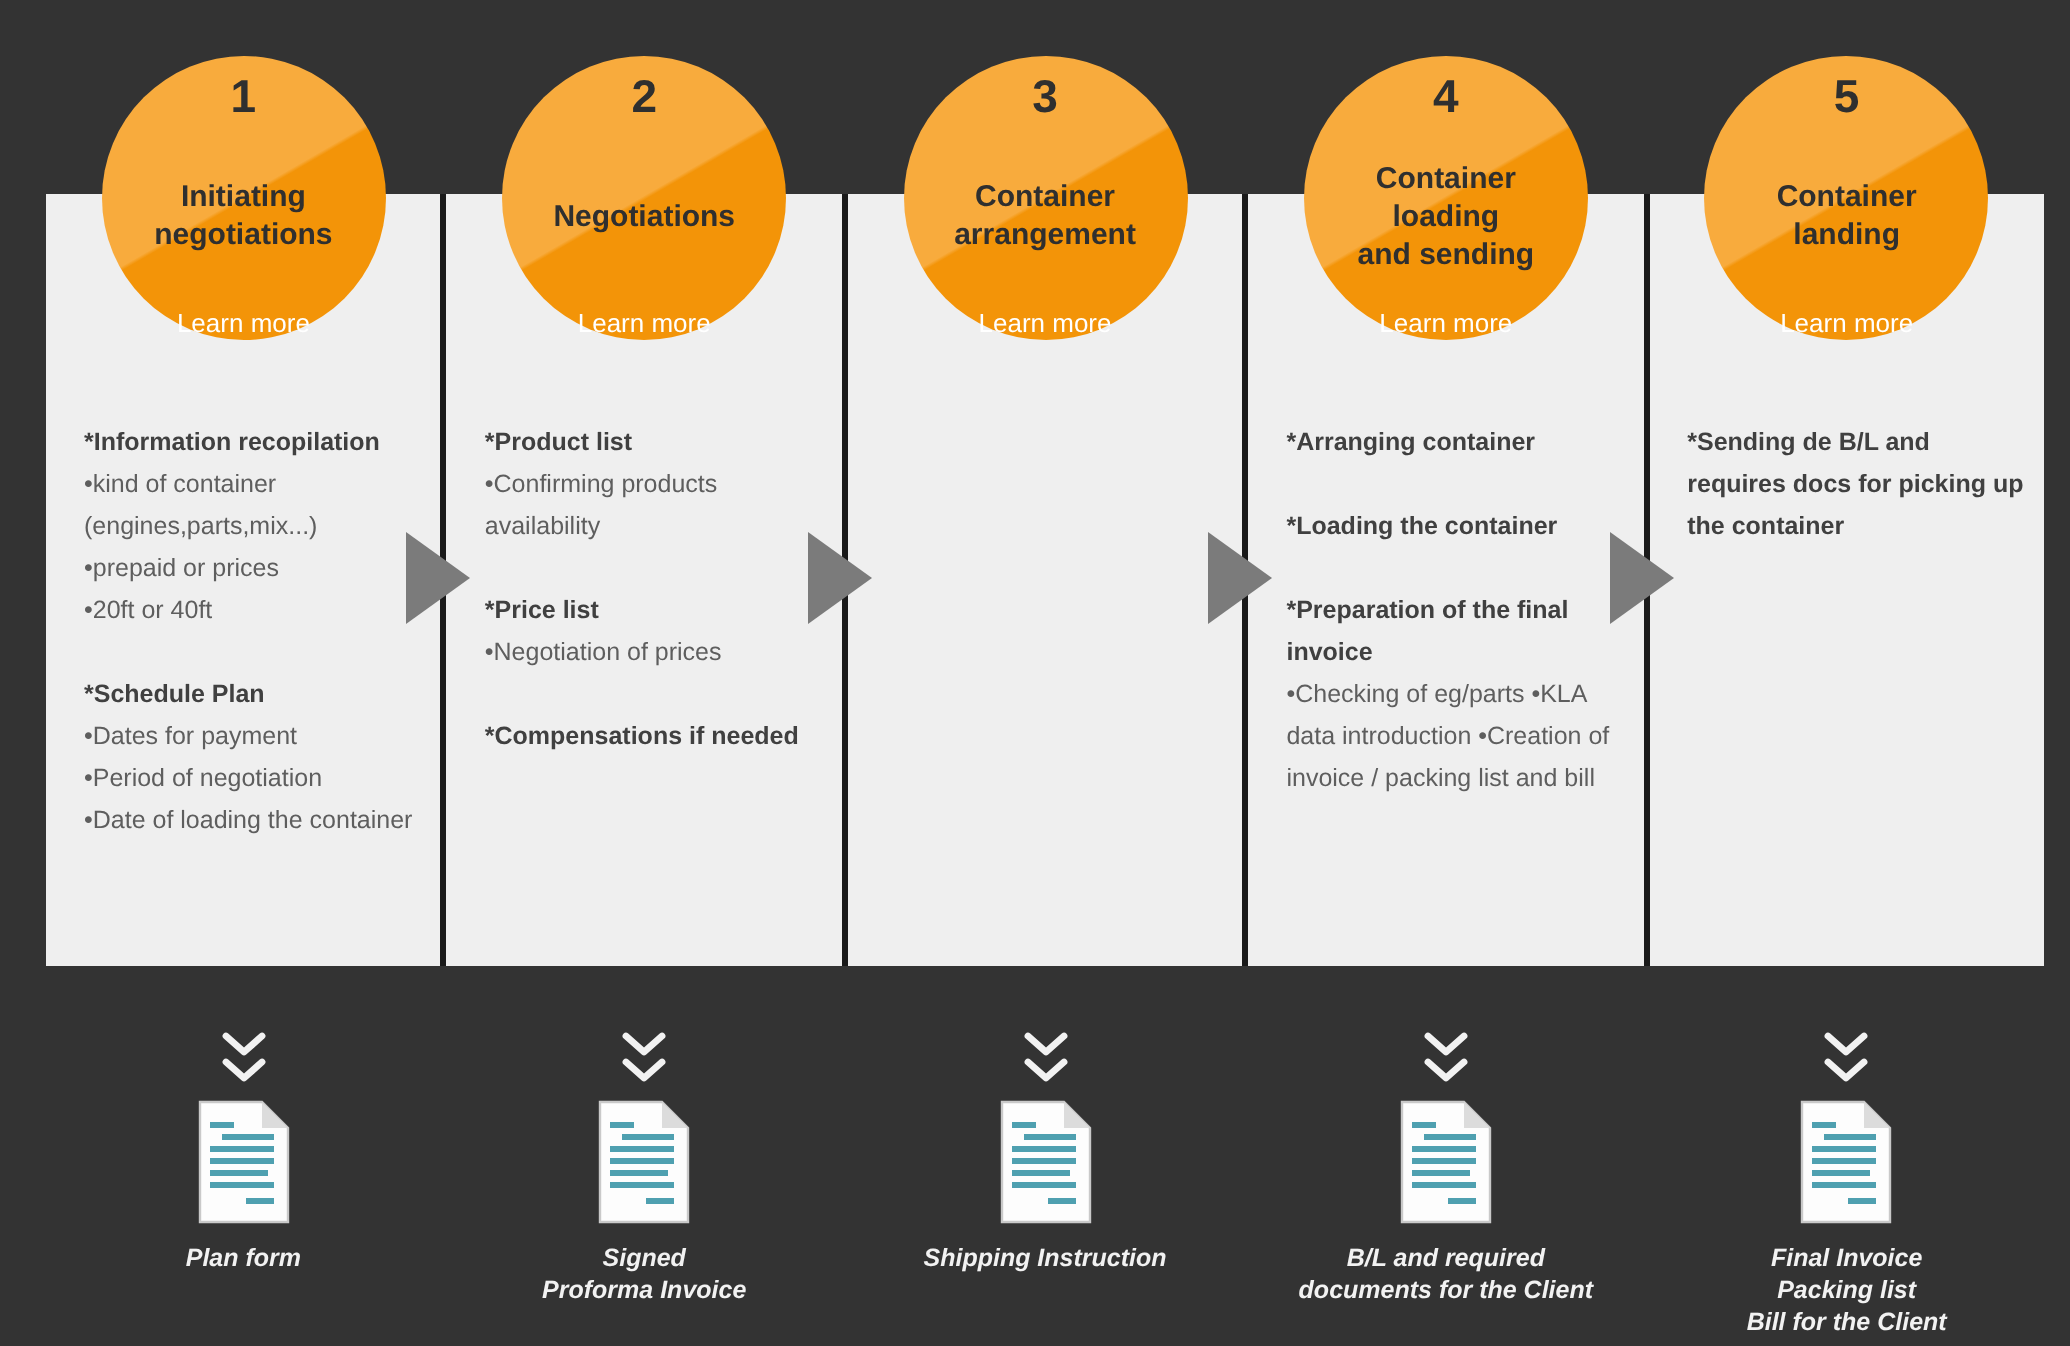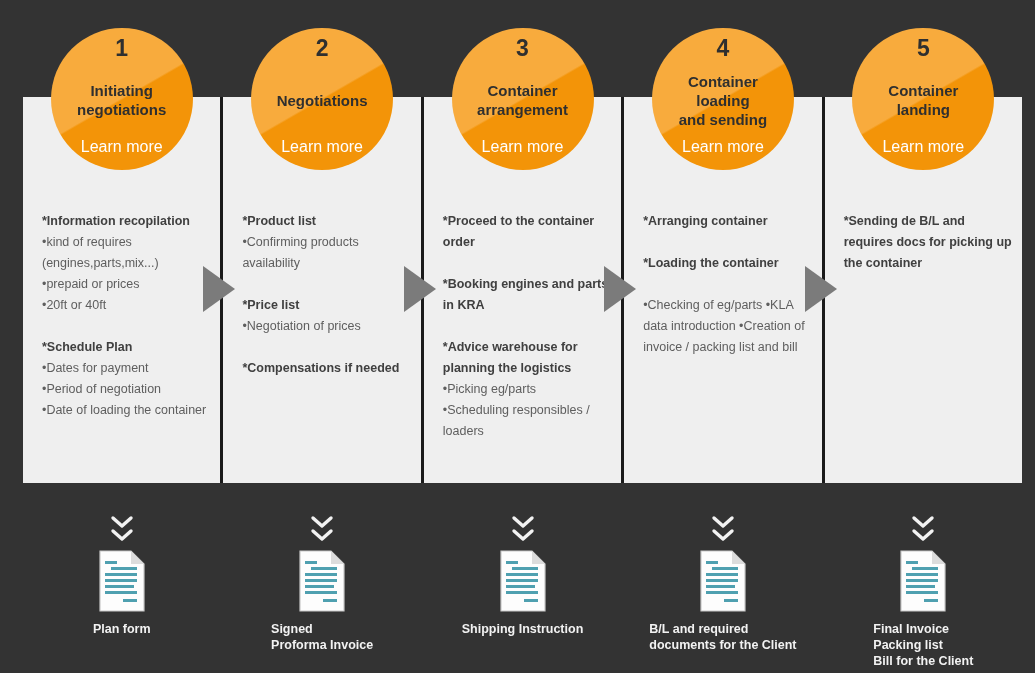--- a/index.html
+++ b/index.html
@@ -12,60 +12,60 @@
   .col{flex:1 1 0;position:relative;background:var(--panel,#efefef);}
 
   
   .circle{position:absolute;left:50%;top:-69px;transform:translateX(-50%);
     width:142px;height:142px;border-radius:50%;z-index:2;
     background:linear-gradient(150deg,var(--circle_light,#f8ab3d) 49.5%,var(--circle_dark,#f39408) 50.5%);
     display:flex;flex-direction:column;align-items:center;text-align:center;cursor:pointer;}
   .num{margin-top:7px;font-size:23px;font-weight:700;color:var(--circle_text,#2f2f2f);}
   .title-wrap{flex:1;display:flex;align-items:center;justify-content:center;padding:0 10px;}
   .title{font-size:15px;line-height:19px;font-weight:700;color:var(--circle_text,#2f2f2f);white-space:pre-line;}
-  .learn{margin-bottom:14px;font-size:16px;color:var(--learn_more_text,#fff);}
+  .learn{margin-bottom:1px;font-size:13px;color:var(--learn_more_text,#fff);}
 
   
   .body{padding:114px 8px 0 19px;}
   .blk-h{font-size:12.5px;line-height:21px;font-weight:700;color:var(--heading_text,#404040);}
   .blk-i{font-size:12.5px;line-height:21px;font-weight:400;color:var(--item_text,#5e5e5e);}
   .blk-gap{height:21px;}
 
   
   .arrow{position:absolute;top:169px;right:-15px;width:0;height:0;z-index:3;
     border-top:23px solid transparent;border-bottom:23px solid transparent;
     border-left:32px solid var(--arrow,#7b7b7b);}
 
   
   .footer{position:absolute;left:23px;top:515px;width:999px;display:flex;gap:3px;}
   .fcell{flex:1 1 0;display:flex;flex-direction:column;align-items:center;}
   .chev{display:block;}
   .doc{display:block;margin-top:7px;}
   .flabel{margin-top:9px;font-size:12.5px;line-height:16px;font-weight:700;
-    color:var(--footer_text,#f2f2f2);text-align:left;white-space:pre-line;}
+    color:var(--footer_text,#f2f2f2);text-align:center;white-space:pre-line;font-style:italic;}
 </style>
 </head>
 <body>
 
 <div class="stage">
 
   <div class="cols">
 
     <div class="col">
       <div class="circle">
         <div class="num">1</div>
         <div class="title-wrap">
           <div class="title">Initiating
 negotiations</div>
         </div>
         <div class="learn">Learn more</div>
       </div>
       <div class="body">
           <div class="blk-h">*Information recopilation</div>
-          <div class="blk-i">•kind of requires (engines,parts,mix...)</div>
+          <div class="blk-i">•kind of container (engines,parts,mix...)</div>
           <div class="blk-i">•prepaid or prices</div>
           <div class="blk-i">•20ft or 40ft</div>
           <div class="blk-gap"></div>
           <div class="blk-h">*Schedule Plan</div>
           <div class="blk-i">•Dates for payment</div>
           <div class="blk-i">•Period of negotiation</div>
           <div class="blk-i">•Date of loading the container</div>
         </div>
       <div class="arrow"></div>
     </div>
@@ -92,47 +92,39 @@
 
     <div class="col">
       <div class="circle">
         <div class="num">3</div>
         <div class="title-wrap">
           <div class="title">Container
 arrangement</div>
         </div>
         <div class="learn">Learn more</div>
       </div>
-      <div class="body">
-          <div class="blk-h">*Proceed to the container order</div>
-          <div class="blk-gap"></div>
-          <div class="blk-h">*Booking engines and parts in KRA</div>
-          <div class="blk-gap"></div>
-          <div class="blk-h">*Advice warehouse for planning the logistics</div>
-          <div class="blk-i">•Picking eg/parts</div>
-          <div class="blk-i">•Scheduling responsibles / loaders</div>
-        </div>
       <div class="arrow"></div>
     </div>
 
     <div class="col">
       <div class="circle">
         <div class="num">4</div>
         <div class="title-wrap">
           <div class="title">Container
 loading
 and sending</div>
         </div>
         <div class="learn">Learn more</div>
       </div>
       <div class="body">
           <div class="blk-h">*Arranging container</div>
           <div class="blk-gap"></div>
           <div class="blk-h">*Loading the container</div>
           <div class="blk-gap"></div>
+          <div class="blk-h">*Preparation of the final invoice</div>
           <div class="blk-i">•Checking of eg/parts •KLA data introduction •Creation of invoice / packing list and bill</div>
         </div>
       <div class="arrow"></div>
     </div>
 
     <div class="col">
       <div class="circle">
         <div class="num">5</div>
         <div class="title-wrap">
           <div class="title">Container

